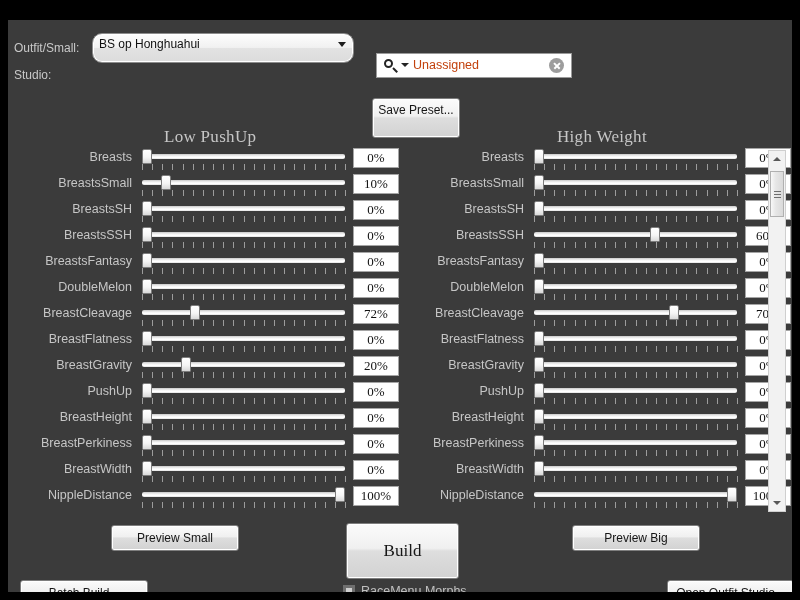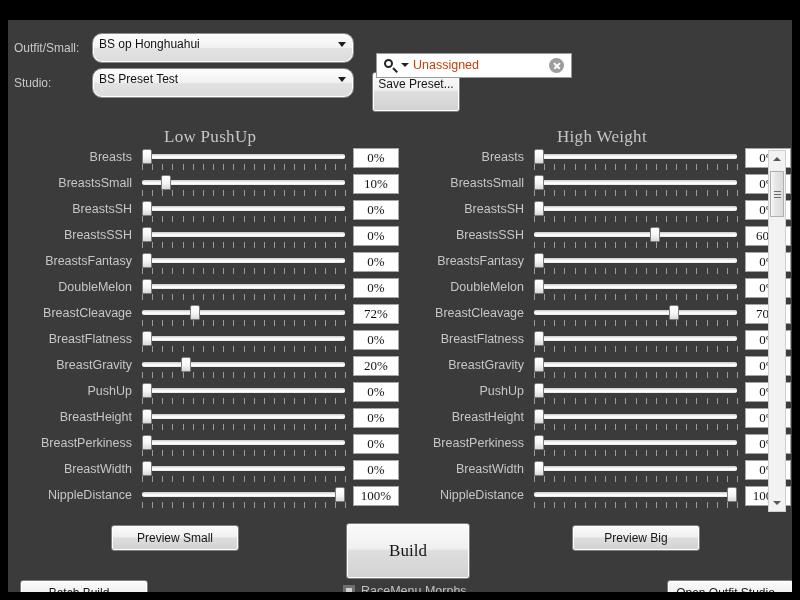--- a/index.html
+++ b/index.html
@@ -75,21 +75,21 @@
     box-shadow: inset 0 0 0 1px #ffffff;
     color: #161616;
     font-size: 12px;
     text-align: center;
     cursor: pointer;
     box-sizing: border-box;
     user-select: none;
   }
   #save-preset {
     position: absolute;
-    left: 364px; top: 52px;
+    left: 364px; top: 78px;
     width: 88px; height: 40px;
     line-height: 22px;
   }
 
   
   .searchbox {
     position: absolute;
     top: 33px;
     height: 25px;
     background: #ffffff;
@@ -302,21 +302,21 @@
   }
   #preview-big {
     position: absolute;
     left: 564px; top: 505px;
     width: 128px; height: 26px;
     line-height: 24px;
   }
   #build {
     position: absolute;
     left: 338px; top: 503px;
-    width: 124px; height: 56px;
+    width: 113px; height: 56px;
     line-height: 54px;
     font-family: "Liberation Serif", serif;
     font-size: 17px;
   }
   #batch-build {
     position: absolute;
     left: 12px; top: 560px;
     width: 128px; height: 26px;
     line-height: 24px;
   }
@@ -357,24 +357,20 @@
   <div class="toprow" id="row-outfit">
     <span class="field-label">Outfit/Small:</span>
     <div class="combo">
       <span class="combo-text">BS op Honghuahui</span>
       <span class="combo-arrow"></span>
     </div>
   </div>
 
   <div class="toprow" id="row-preset">
     <span class="field-label">Studio:</span>
-    <div class="combo">
-      <span class="combo-text">BS Preset Test</span>
-      <span class="combo-arrow"></span>
-    </div>
   </div>
 
   <div class="btn" id="save-preset">Save Preset...</div>
 
   <div class="searchbox" id="search-unassigned">
     <span class="search-icon">
       <span class="lens"></span>
         <span class="handle"></span>
         <span class="caret"></span>
     </span>

